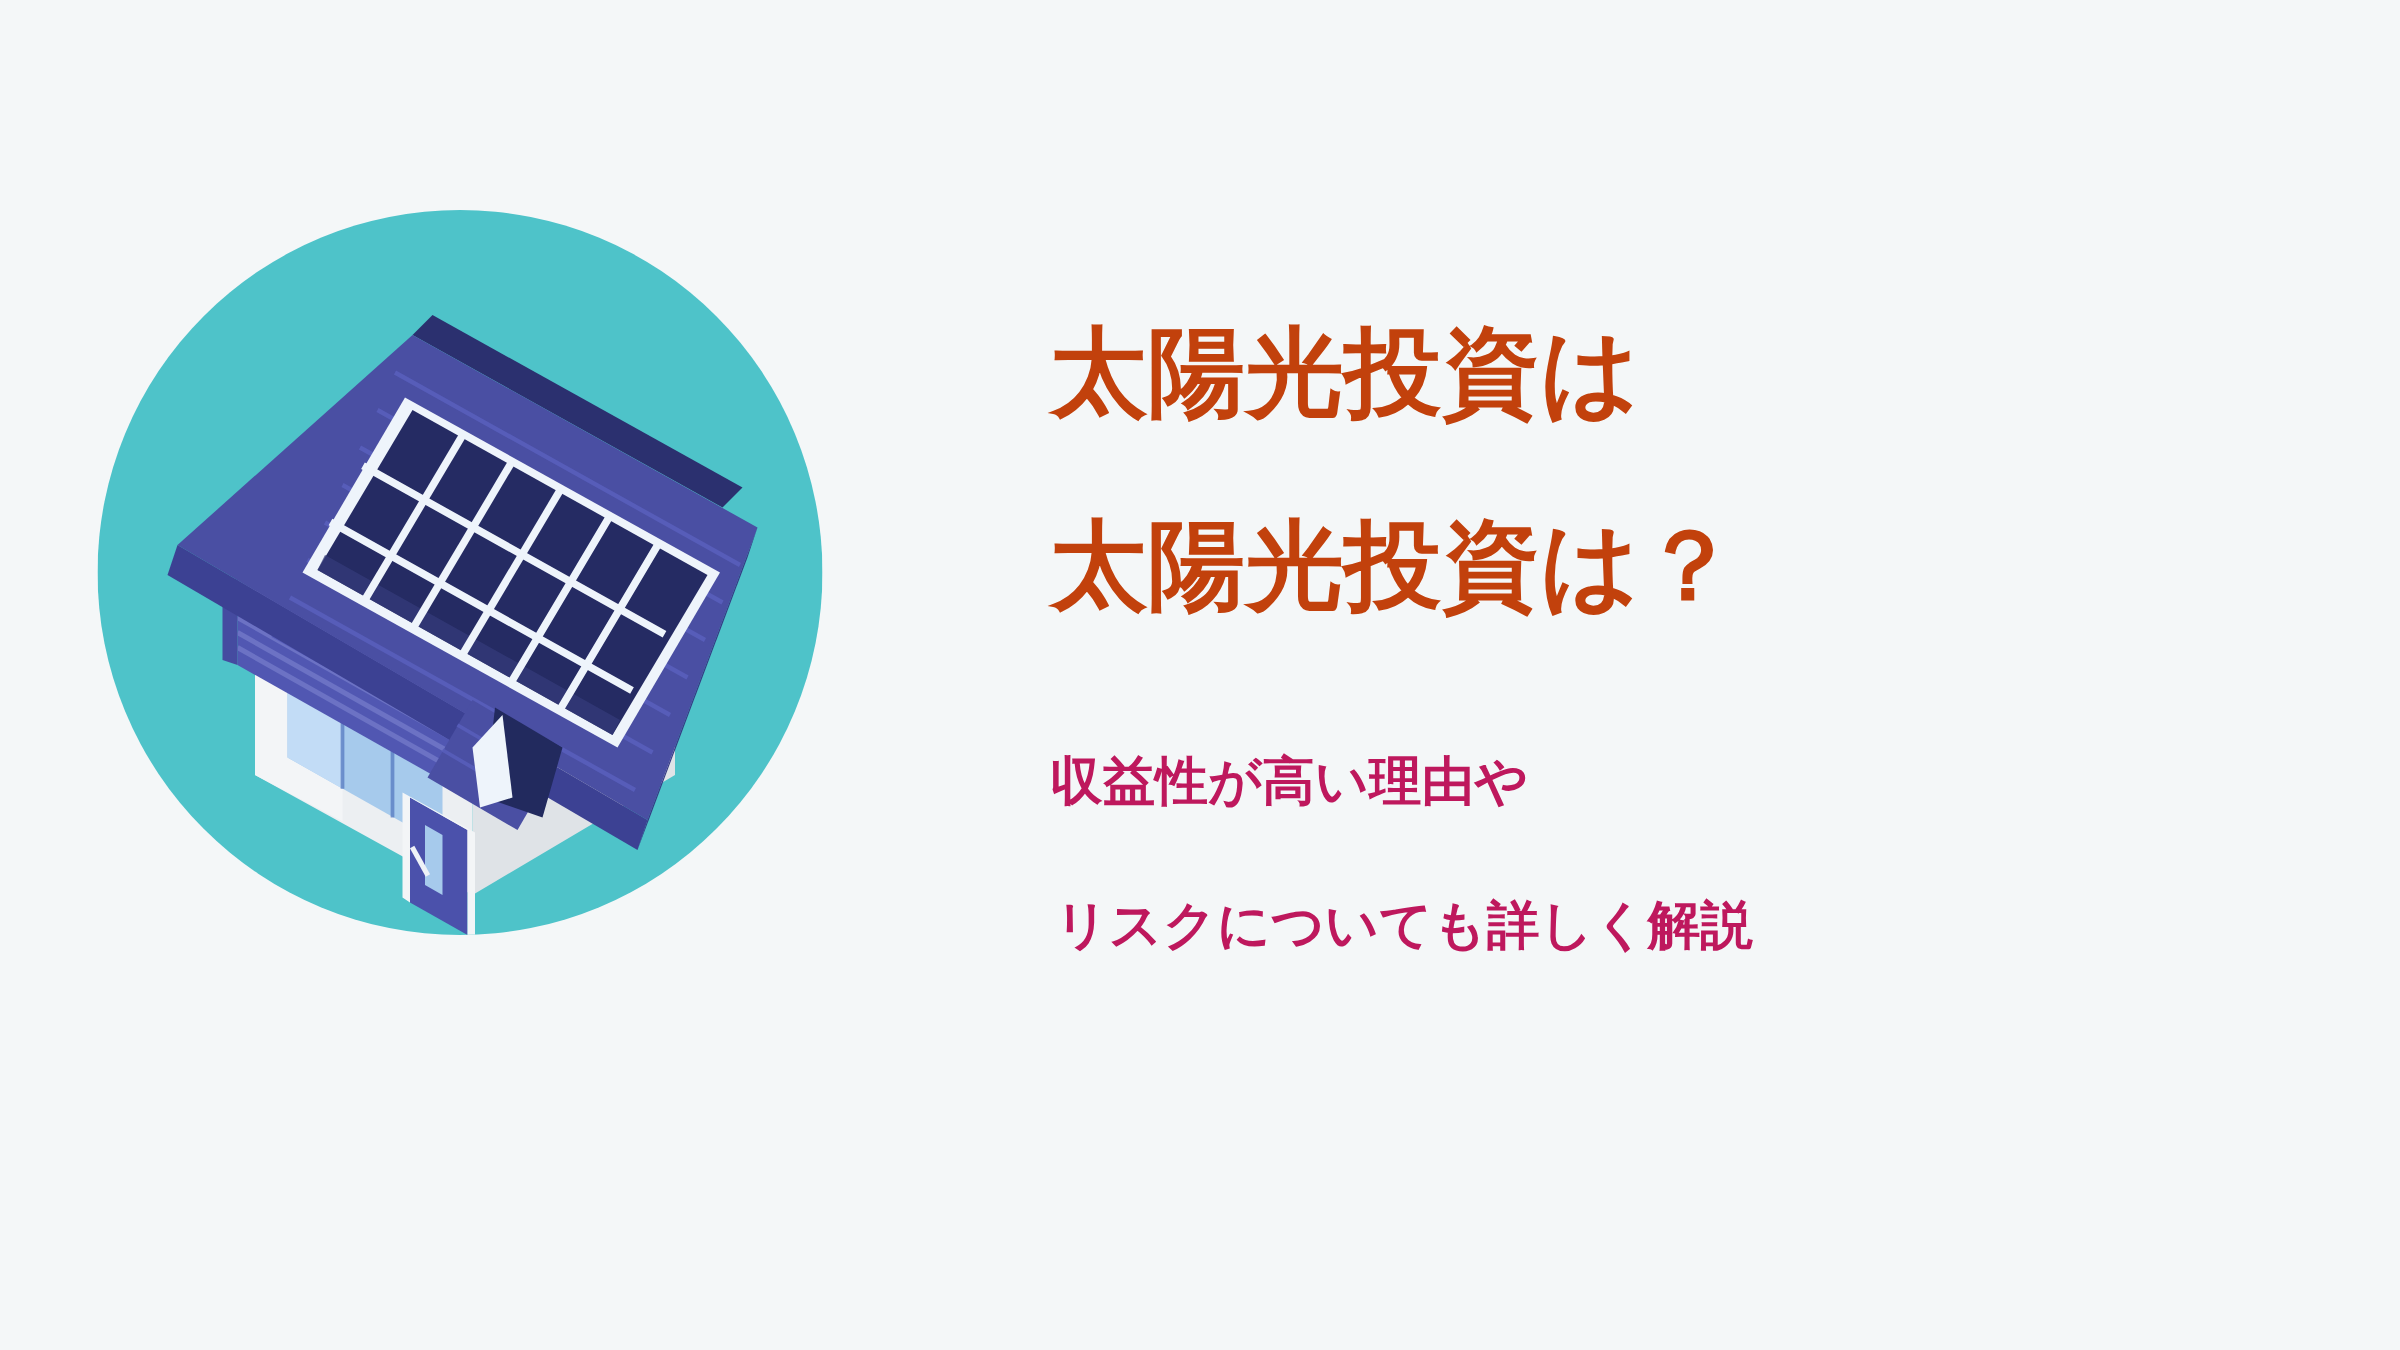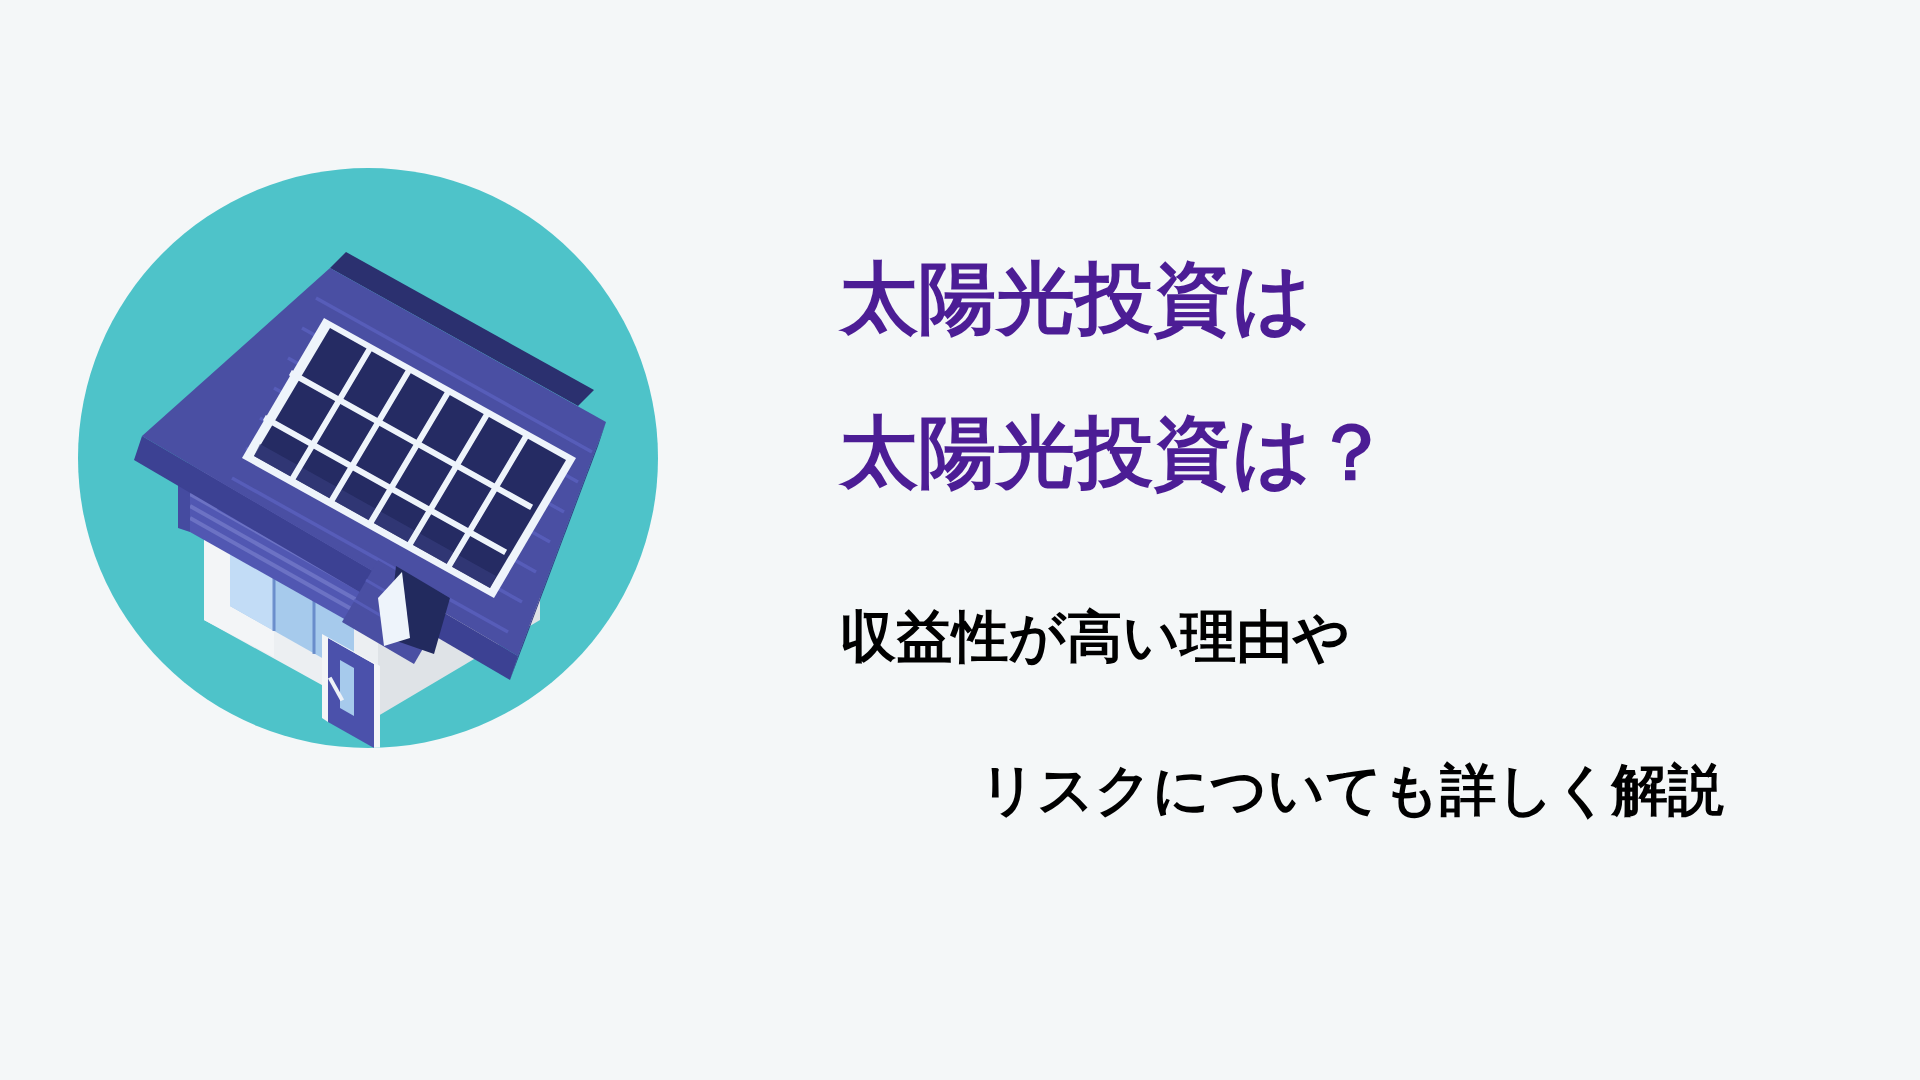--- a/index.html
+++ b/index.html
@@ -38,37 +38,36 @@
     position: absolute;
     left: 840px;
     top: 196px;
     width: 1020px;
   }
   .headline {
     font-size: 78px;
     font-weight: 700;
     line-height: 1.30;
     letter-spacing: 0.005em;
-    color: #4c1d95;
+    color: #c2410c;
     white-space: nowrap;
   }
   .sub-wrap {
     margin-top: 86px;
   }
   .subline {
-    font-size: 56px;
+    font-size: 42px;
     font-weight: 700;
     line-height: 1.72;
     letter-spacing: 0.005em;
-    color: #000000;
+    color: #be185d;
     white-space: nowrap;
   }
   .subline.indent {
     padding-left: 4px;
-    text-align: center;
   }
 </style>
 </head>
 <body>
 
 <div id="stage">
 
   <div id="illustration">
     <svg viewBox="0 0 580 580" xmlns="http://www.w3.org/2000/svg">
       <defs>

